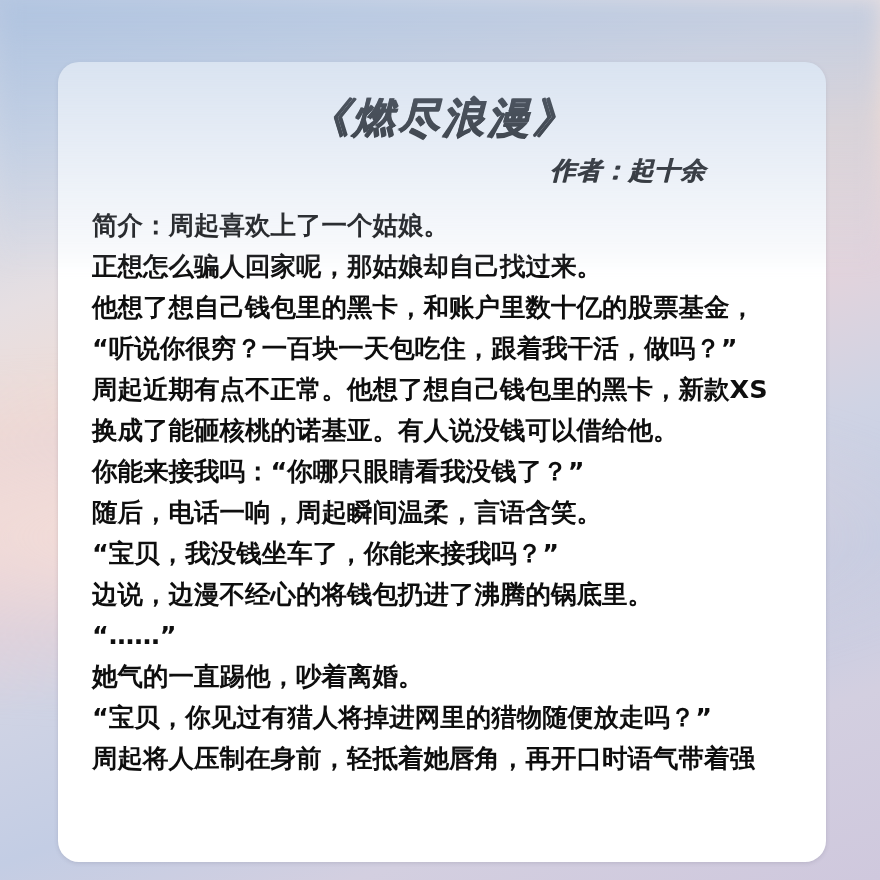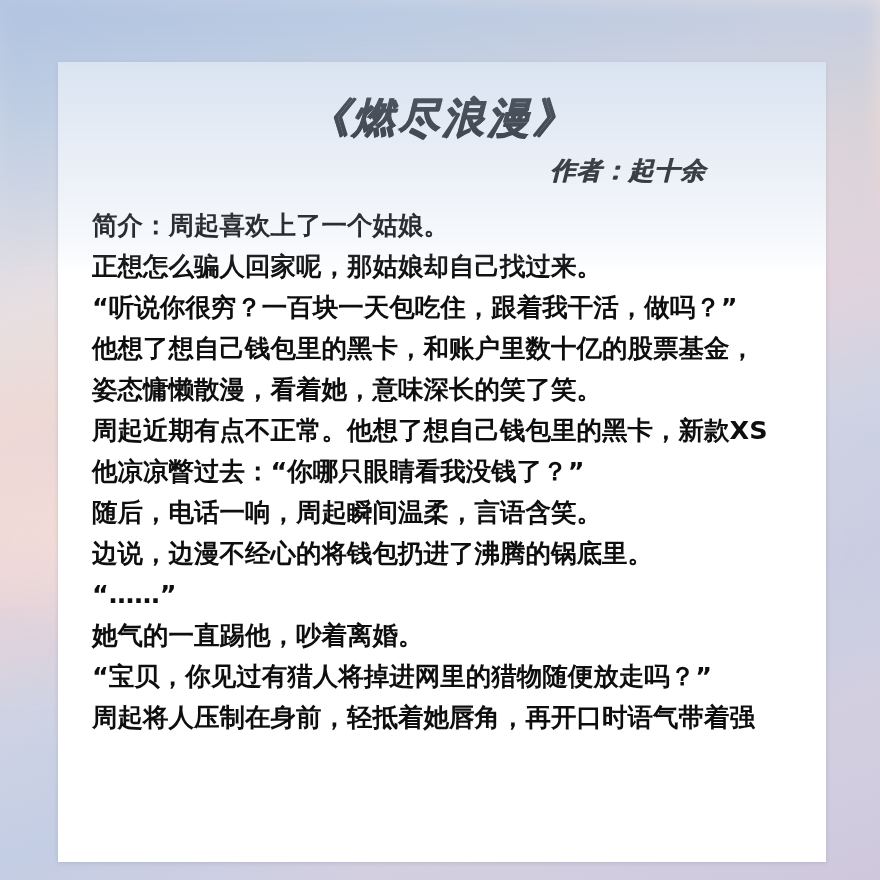--- a/index.html
+++ b/index.html
@@ -53,20 +53,21 @@
     position: absolute;
     left: 58px;
     top: 62px;
     width: 768px;
     height: 800px;
     background: #ffffff;
     box-shadow: 0 1px 4px rgba(80,80,100,0.18);
     box-sizing: border-box;
     padding: 26px 34px 10px 34px;
     overflow: hidden;
+    border-radius: 21px;
   }
   .title {
     text-align: center;
     font-size: 42px;
     line-height: 1.15;
     font-weight: bold;
     font-style: italic;
     letter-spacing: 3px;
     color: #111111;
     margin: 6px 0 2px 0;
@@ -103,26 +104,27 @@
 </head>
 <body>
 
 <div class="page">
   <div class="card">
     <div class="title">《燃尽浪漫》</div>
     <div class="author">作者：起十余</div>
     <div class="body-text">
       <p>简介：周起喜欢上了一个姑娘。</p>
       <p>正想怎么骗人回家呢，那姑娘却自己找过来。</p>
+      <p>他想了想自己钱包里的黑卡，和账户里数十亿的股票基金，</p>
       <p>“听说你很穷？一百块一天包吃住，跟着我干活，做吗？”</p>
-      <p>他想了想自己钱包里的黑卡，和账户里数十亿的股票基金，</p>
-      <p>姿态慵懒散漫，看着她，意味深长的笑了笑。</p>
       <p>周起近期有点不正常。他想了想自己钱包里的黑卡，新款XS</p>
-      <p>他凉凉瞥过去：“你哪只眼睛看我没钱了？”</p>
+      <p>换成了能砸核桃的诺基亚。有人说没钱可以借给他。</p>
+      <p>你能来接我吗：“你哪只眼睛看我没钱了？”</p>
       <p>随后，电话一响，周起瞬间温柔，言语含笑。</p>
+      <p>“宝贝，我没钱坐车了，你能来接我吗？”</p>
       <p>边说，边漫不经心的将钱包扔进了沸腾的锅底里。</p>
       <p>“……”</p>
       <p>她气的一直踢他，吵着离婚。</p>
       <p>“宝贝，你见过有猎人将掉进网里的猎物随便放走吗？”</p>
       <p>周起将人压制在身前，轻抵着她唇角，再开口时语气带着强</p>
 
     </div>
   </div>
 </div>
 

